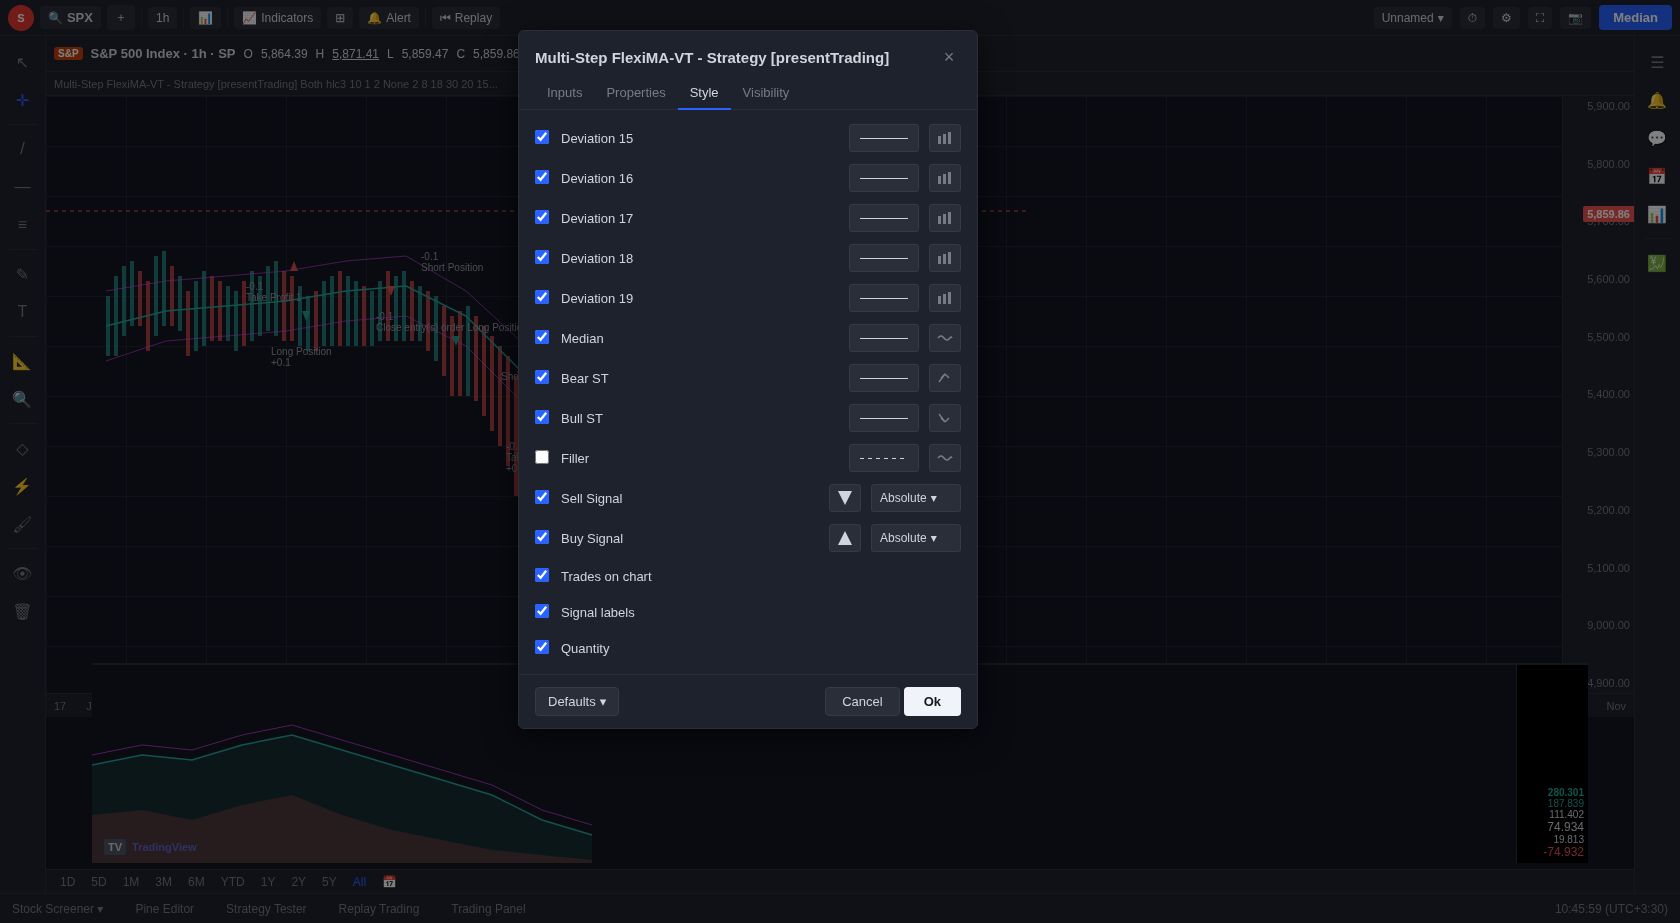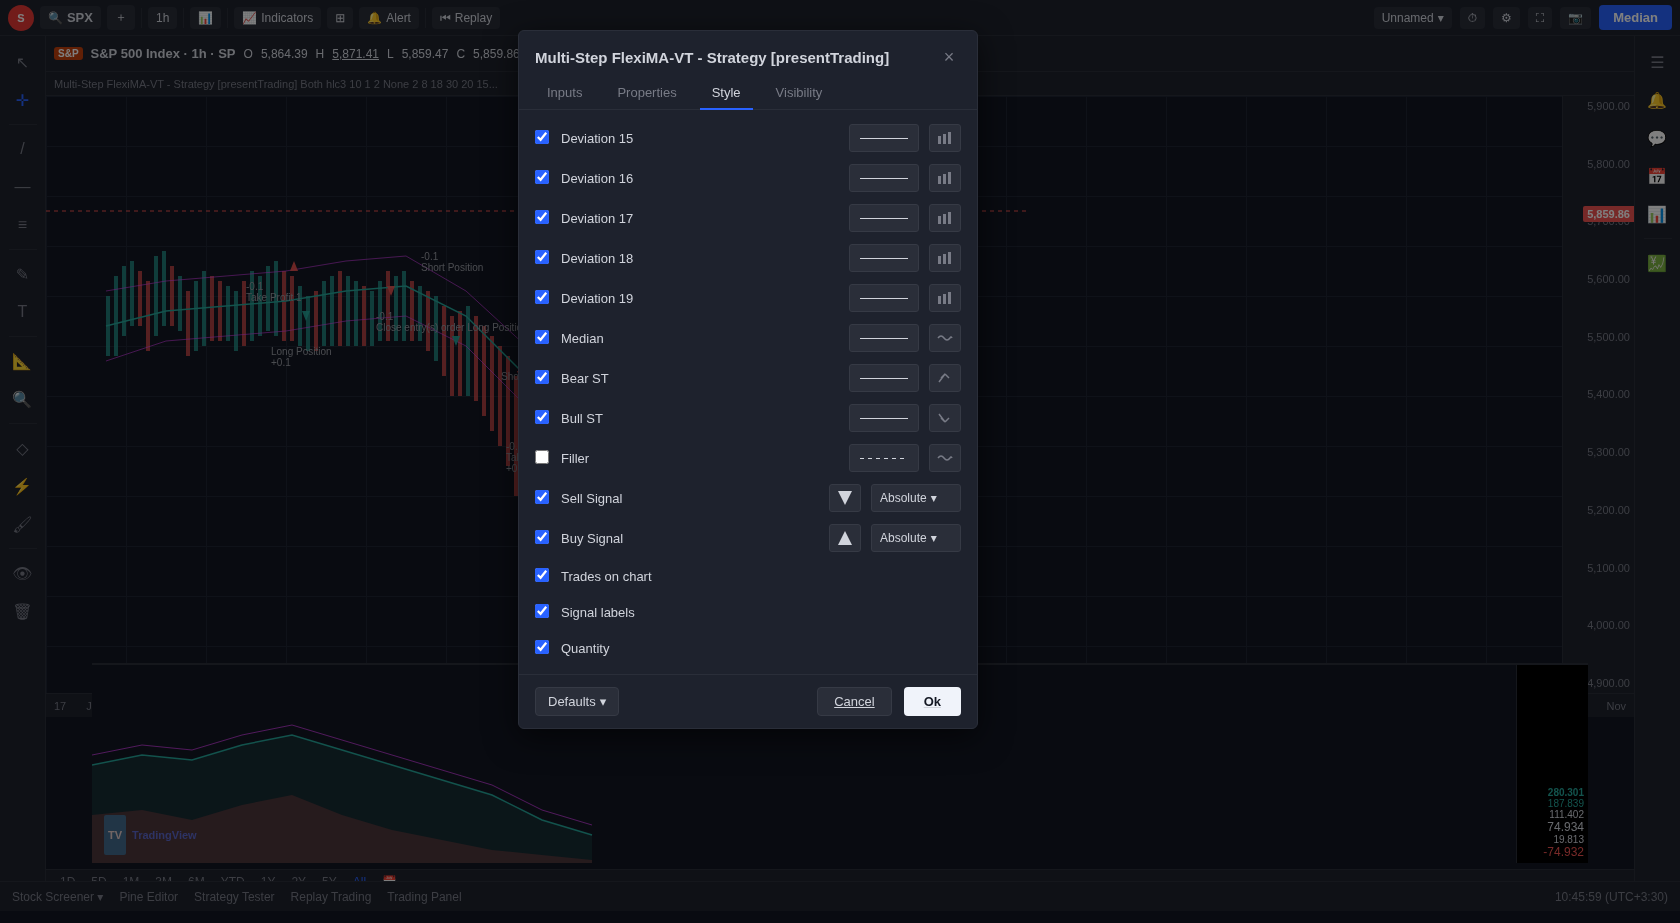--- a/index.html
+++ b/index.html
@@ -226,21 +226,21 @@
       color: #787b86;
       cursor: pointer;
       font-size: 18px;
       display: flex; align-items: center; justify-content: center;
       border-radius: 3px;
     }
 
     
     .modal-tabs {
       display: flex;
-      gap: 11px;
+      gap: 0;
       padding: 8px 16px 0 16px;
       border-bottom: 1px solid #2a2e39;
     }
     .modal-tab {
       padding: 8px 12px;
       font-size: 13px;
       color: #787b86;
       cursor: pointer;
       border-bottom: 2px solid transparent;
       margin-bottom: -1px;
@@ -366,21 +366,21 @@
       border: 1px solid #363a45;
       border-radius: 4px;
       color: #d1d4dc;
       font-size: 13px;
       padding: 6px 12px;
       cursor: pointer;
       display: flex; align-items: center; gap: 4px;
     }
 
     .footer-actions {
-      display: flex; gap: 12px; text-decoration: underline;
+      display: flex; gap: 4px;
     }
     .btn-cancel {
       background: #2a2e39;
       border: 1px solid #363a45;
       border-radius: 4px;
       color: #d1d4dc;
       font-size: 13px;
       padding: 6px 16px;
       cursor: pointer;
     }
@@ -442,28 +442,28 @@
       align-items: center;
       padding: 0 8px;
       gap: 20px;
       font-size: 11px;
       color: #787b86;
     }
 
     
     .status-bar {
       position: absolute;
-      bottom: 12px; left: 0; right: 0;
+      bottom: 0; left: 0; right: 0;
       height: 30px;
       background: #1e222d;
       border-top: 1px solid #2a2e39;
       display: flex;
       align-items: center;
       padding: 0 12px;
-      gap: 16px;
+      gap: 32px;
       z-index: 5;
     }
     .status-item {
       font-size: 12px;
       color: #787b86;
       cursor: pointer;
     }
 
     .chart-annotation {
       position: absolute;
@@ -696,21 +696,21 @@
     <div style="position:absolute;right:0;top:0;bottom:0;width:72px;background:#1e222d;border-left:1px solid #2a2e39;display:flex;flex-direction:column;justify-content:space-between;padding:4px 4px;">
       <div class="price-tick">5,900.00</div>
       <div class="price-tick">5,800.00</div>
       <div class="price-tick">5,700.00</div>
       <div class="price-tick">5,600.00</div>
       <div class="price-tick">5,500.00</div>
       <div class="price-tick">5,400.00</div>
       <div class="price-tick">5,300.00</div>
       <div class="price-tick">5,200.00</div>
       <div class="price-tick">5,100.00</div>
-      <div class="price-tick">4,000.00</div>
+      <div class="price-tick">9,000.00</div>
       <div class="price-tick">4,900.00</div>
     </div>
 
     <div style="position:absolute;right:0;top:110px;background:#ef5350;color:#fff;font-size:11px;font-weight:bold;padding:2px 4px;border-radius:2px 0 0 2px;">5,859.86</div>
   </div>
 
   <div class="timeline-bar">
     <span>17</span>
     <span>Jul</span>
     <span>15</span>
@@ -720,21 +720,21 @@
     <span>Oct</span>
     <span>14</span>
     <span>22</span>
     <span>Nov</span>
   </div>
 
   <div class="bottom-panel">
     <div style="position:absolute;inset:0;background:#131722;">
 
       <div style="position:absolute;bottom:8px;left:12px;display:flex;align-items:center;gap:6px;">
-        <div style="background:#0369a1;color:#fff;font-size:11px;font-weight:bold;padding:14px 4px;border-radius:2px;">TV</div>
+        <div style="background:#0c4a6e;color:#fff;font-size:11px;font-weight:bold;padding:2px 4px;border-radius:2px;">TV</div>
         <span style="color:#2962ff;font-size:11px;font-weight:bold;">TradingView</span>
       </div>
 
       <svg style="position:absolute;inset:0;width:100%;height:100%;">
         <polyline points="0,100 50,90 100,95 150,80 200,70 250,85 300,100 350,115 400,130 450,155 500,170" stroke="#26a69a" stroke-width="1.5" fill="none"></polyline>
         <polyline points="0,90 50,80 100,85 150,70 200,60 250,75 300,90 350,105 400,120 450,145 500,160" stroke="#e040fb" stroke-width="1" fill="none" opacity="0.7"></polyline>
 
         <polygon points="0,100 50,90 100,95 150,80 200,70 250,85 300,100 350,115 400,130 450,155 500,170 500,200 0,200" fill="#26a69a" opacity="0.15"></polygon>
         <polygon points="0,150 50,145 100,155 150,140 200,130 250,150 300,165 350,175 400,185 450,190 500,195 500,200 0,200" fill="#ef5350" opacity="0.25"></polygon>
       </svg>

